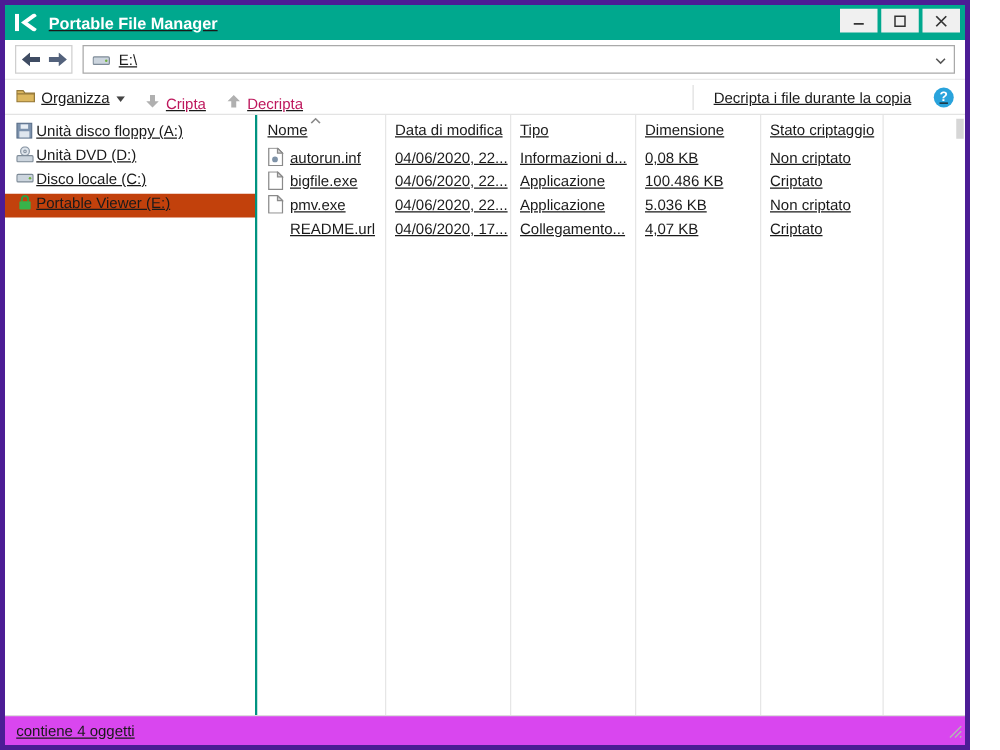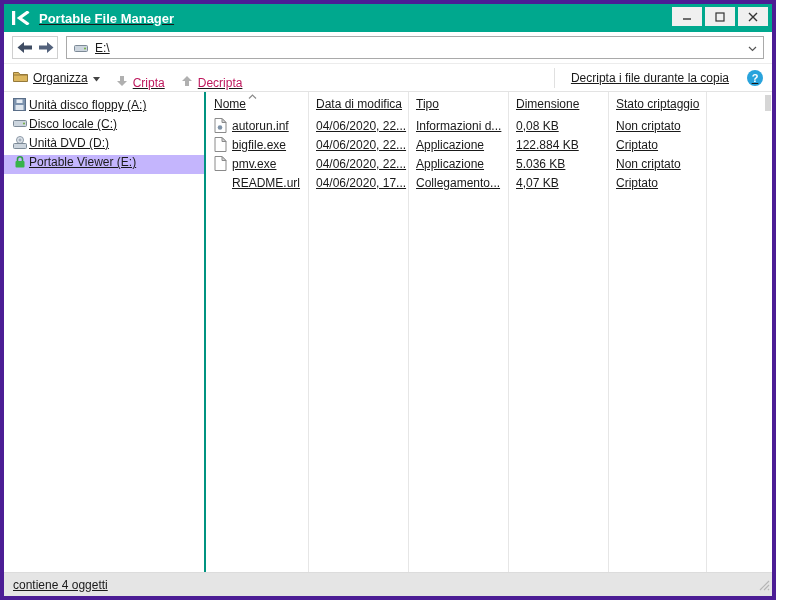--- a/index.html
+++ b/index.html
@@ -38,42 +38,42 @@
   .tb-right { white-space:nowrap;text-align:center; }
   .help-badge { width:16px; height:16px; border-radius:50%; background:#29a3dc; color:#fff;
                 font-weight:bold; font-size:11px; display:flex; align-items:center;
                 justify-content:center; margin-left:2px; }
 
   
   .content { flex:1; display:flex; min-height:0; }
   .sidebar { width:200px; flex:0 0 auto; padding-top:6px; overflow:hidden; }
   .side-item { height:19px; display:flex; gap:2px; padding-left:8px;
                white-space:nowrap; }
-  .side-item.selected { background:#c4b5fd; }
+  .side-item.selected { background:#c2410c; }
   .side-icon { width:15px; display:flex; justify-content:center; flex:0 0 15px; }
   .divider { width:2px; background:#009380; flex:0 0 auto; }
 
   .file-area { flex:1; position:relative; overflow:hidden; background:#fff; }
   .vline { position:absolute; top:0; bottom:0; width:1px; background:#e6e6e6; }
   .v1 { left:102px; } .v2 { left:202px; } .v3 { left:302px; } .v4 { left:402px; } .v5 { left:500px; }
 
   .header-row { display:flex; height:24px; align-items:center; position:relative; }
   .cell { padding-left:8px; white-space:nowrap; overflow:hidden; }
   .c-name { width:102px; } .c-date { width:100px; } .c-type { width:100px; }
   .c-size { width:100px; } .c-status { width:98px; }
   .sort-caret { position:absolute; top:0px; left:42px; line-height:6px; }
 
   .row { display:flex; height:19px; align-items:center; }
   .name-cell { display:flex; align-items:center; gap:5px;text-align:right; }
   .file-icon { width:13px; flex:0 0 13px; display:flex; }
 
   .scroll-thumb { position:absolute; top:3px; right:1px; width:6px; height:16px; background:#d6d6d6; }
 
   
-  .statusbar { height:24px; background:#e5e5e5; border-top:1px solid #dcdcdc;
+  .statusbar { height:24px; background:#d946ef; border-top:1px solid #dcdcdc;
                display:flex; align-items:center; padding:0 9px; flex:0 0 auto; position:relative; }
   .grip { position:absolute; right:2px; bottom:2px; }
 </style>
 </head>
 <body>
 
 <div class="window">
 
   <div class="titlebar">
     <span class="logo">
@@ -176,36 +176,36 @@
           <svg width="13" height="13">
               <rect x="0.5" y="0.5" width="12" height="12" fill="#7c92ad" stroke="#5a6e88"></rect>
               <rect x="3.5" y="1.5" width="6" height="3.5" fill="#e8eef5"></rect>
               <rect x="2.5" y="7" width="8" height="5" fill="#dfe6ee"></rect>
             </svg>
         </span>
         <span>Unità disco floppy (A:)</span>
       </div>
       <div class="side-item">
         <span class="side-icon">
-          <svg width="14" height="12">
-              <rect x="0.5" y="3.5" width="13" height="6" rx="1" fill="#ccd5de" stroke="#7d8a97"></rect>
-              <circle cx="11" cy="6.5" r="1" fill="#6fae3f"></circle>
-            </svg>
-        </span>
-        <span>Disco locale (C:)</span>
-      </div>
-      <div class="side-item">
-        <span class="side-icon">
           <svg width="14" height="13">
               <circle cx="7" cy="4" r="3.5" fill="#dfe5ec" stroke="#8a97a5"></circle>
               <circle cx="7" cy="4" r="1" fill="#fff" stroke="#8a97a5"></circle>
               <rect x="0.5" y="7.5" width="13" height="5" rx="1" fill="#ccd5de" stroke="#7d8a97"></rect>
             </svg>
         </span>
         <span>Unità DVD (D:)</span>
+      </div>
+      <div class="side-item">
+        <span class="side-icon">
+          <svg width="14" height="12">
+              <rect x="0.5" y="3.5" width="13" height="6" rx="1" fill="#ccd5de" stroke="#7d8a97"></rect>
+              <circle cx="11" cy="6.5" r="1" fill="#6fae3f"></circle>
+            </svg>
+        </span>
+        <span>Disco locale (C:)</span>
       </div>
       <div class="side-item selected">
         <span class="side-icon">
           <svg width="12" height="14">
               <path d="M3.5 6 V4.2 a2.5 2.5 0 0 1 5 0 V6" fill="none" stroke="#2f9e44" stroke-width="1.6"></path>
               <rect x="1.5" y="6" width="9" height="6.5" rx="1" fill="#37b34a"></rect>
             </svg>
         </span>
         <span>Portable Viewer (E:)</span>
       </div>
@@ -255,21 +255,21 @@
           <span class="file-icon">
             <svg width="13" height="15">
                 <path d="M1 0.5 h7 l4 4 v10 h-11 z" fill="#fff" stroke="#8a8a8a"></path>
                 <path d="M8 0.5 l4 4 h-4 z" fill="#d8d8d8" stroke="#8a8a8a"></path>
               </svg>
           </span>
           <span>bigfile.exe</span>
         </div>
         <div class="cell c-date">04/06/2020, 22...</div>
         <div class="cell c-type">Applicazione</div>
-        <div class="cell c-size">122.884 KB</div>
+        <div class="cell c-size">100.486 KB</div>
         <div class="cell c-status">Criptato</div>
       </div>
 
       <div class="row">
         <div class="cell c-name name-cell">
           <span class="file-icon">
             <svg width="13" height="15">
                 <path d="M1 0.5 h7 l4 4 v10 h-11 z" fill="#fff" stroke="#8a8a8a"></path>
                 <path d="M8 0.5 l4 4 h-4 z" fill="#d8d8d8" stroke="#8a8a8a"></path>
               </svg>

